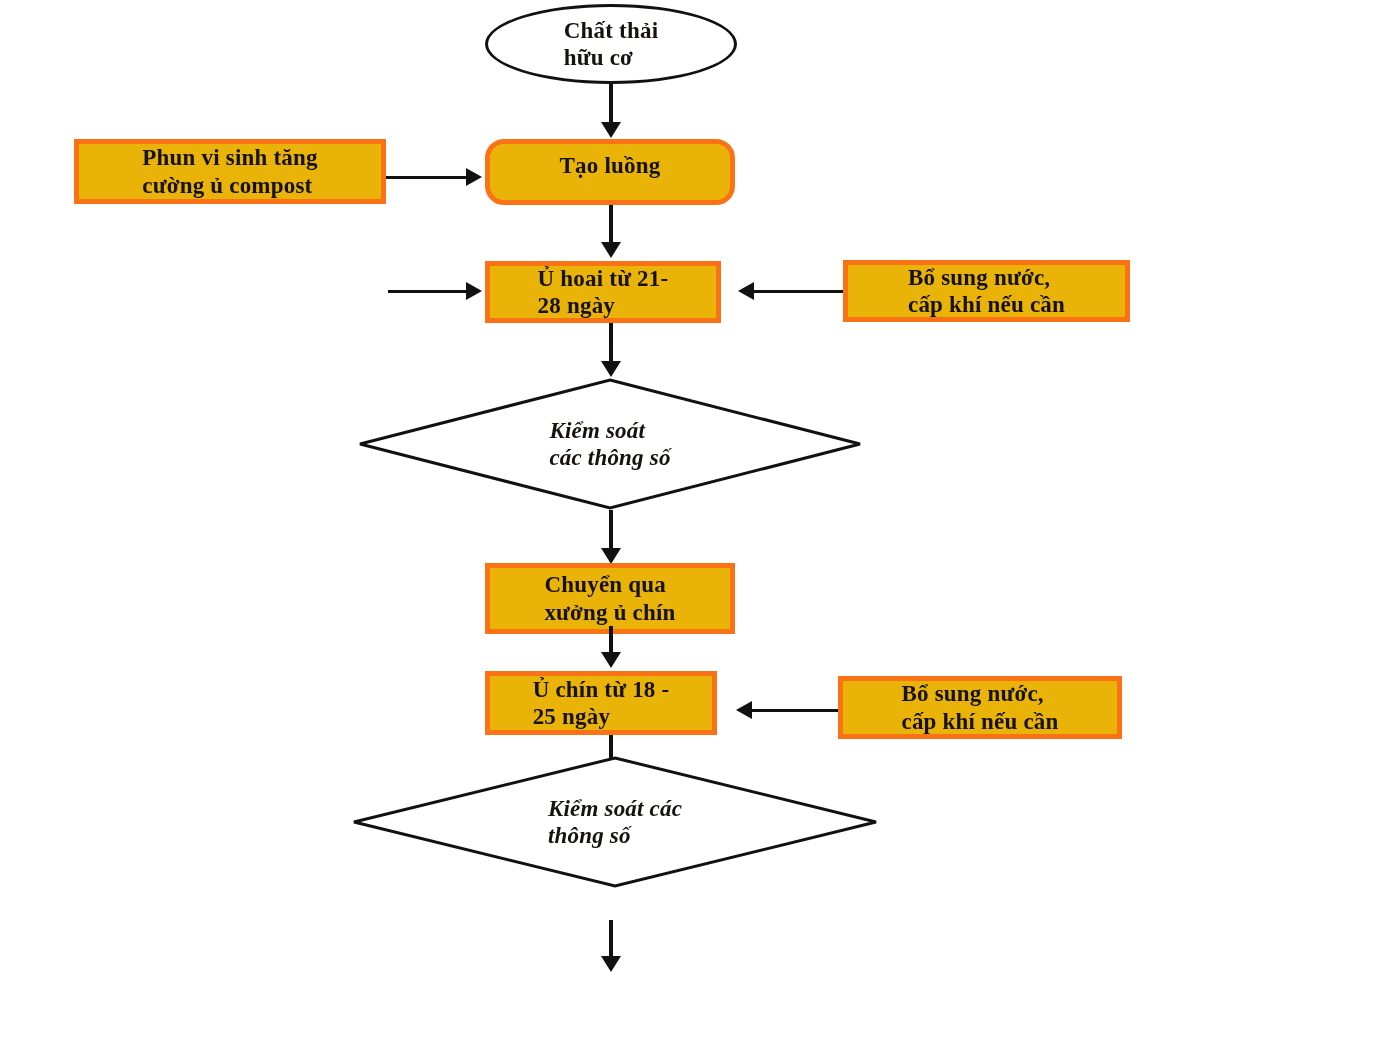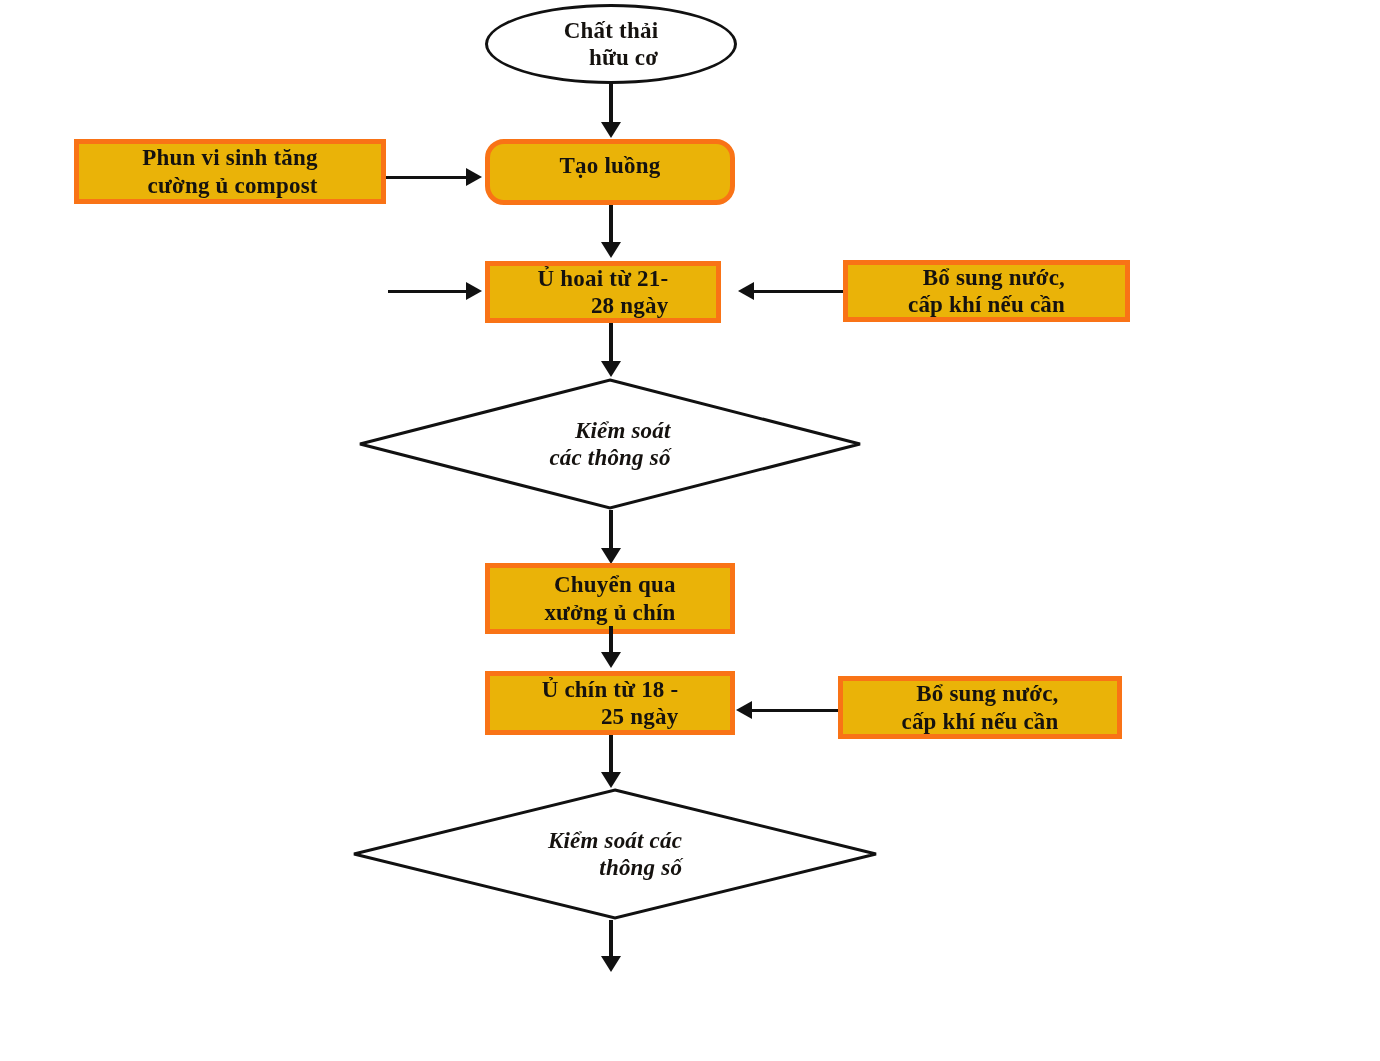--- a/index.html
+++ b/index.html
@@ -15,21 +15,21 @@
     overflow: hidden;
     font-family: "Liberation Serif", "DejaVu Serif", serif;
   }
 
   
   .node-text {
     font-weight: bold;
     font-size: 23px;
     line-height: 1.18;
     color: #15120f;
-    text-align: right;
+    text-align: left;
     white-space: pre-line;
     letter-spacing: 0.2px;
   }
 
   
   .box {
     position: absolute;
     box-sizing: border-box;
     border: 5px solid #f97316;
     background: #eab308;
@@ -169,37 +169,37 @@
   <div class="arrow down" style="left:601px; top:548px;"></div>
 
   <div class="box" style="left:485px; top:563px; width:250px; height:71px;">
     <span class="node-text">Chuyển qua
 xưởng ủ chín</span>
   </div>
 
   <div class="conn v" style="left:609px; top:626px; height:30px;"></div>
   <div class="arrow down" style="left:601px; top:652px;"></div>
 
-  <div class="box" style="left:485px; top:671px; width:250px; height:64px;">
+  <div class="box" style="left:485px; top:671px; width:232px; height:64px;">
     <span class="node-text">Ủ chín từ 18 -
 25 ngày</span>
   </div>
 
   <div class="conn thin h" style="left:752px; top:709px; width:88px;"></div>
   <div class="arrow left" style="left:736px; top:701px;"></div>
 
   <div class="box" style="left:838px; top:676px; width:284px; height:63px;">
     <span class="node-text">Bổ sung nước,
 cấp khí nếu cần</span>
   </div>
 
   <div class="conn v" style="left:609px; top:735px; height:44px;"></div>
   <div class="arrow down" style="left:601px; top:772px;"></div>
 
-  <div class="diamond" style="left:352px; top:788px; width:526px; height:132px;">
+  <div class="diamond" style="left:352px; top:756px; width:526px; height:132px;">
     <svg width="526" height="132" viewBox="0 0 526 132">
       <polygon points="263,2 524,66 263,130 2,66" fill="#ffffff" stroke="#111111" stroke-width="3"></polygon>
     </svg>
     <span class="node-text">Kiểm soát các
 thông số</span>
   </div>
 
   <div class="conn v" style="left:609px; top:920px; height:42px;"></div>
   <div class="arrow down" style="left:601px; top:956px;"></div>
 

